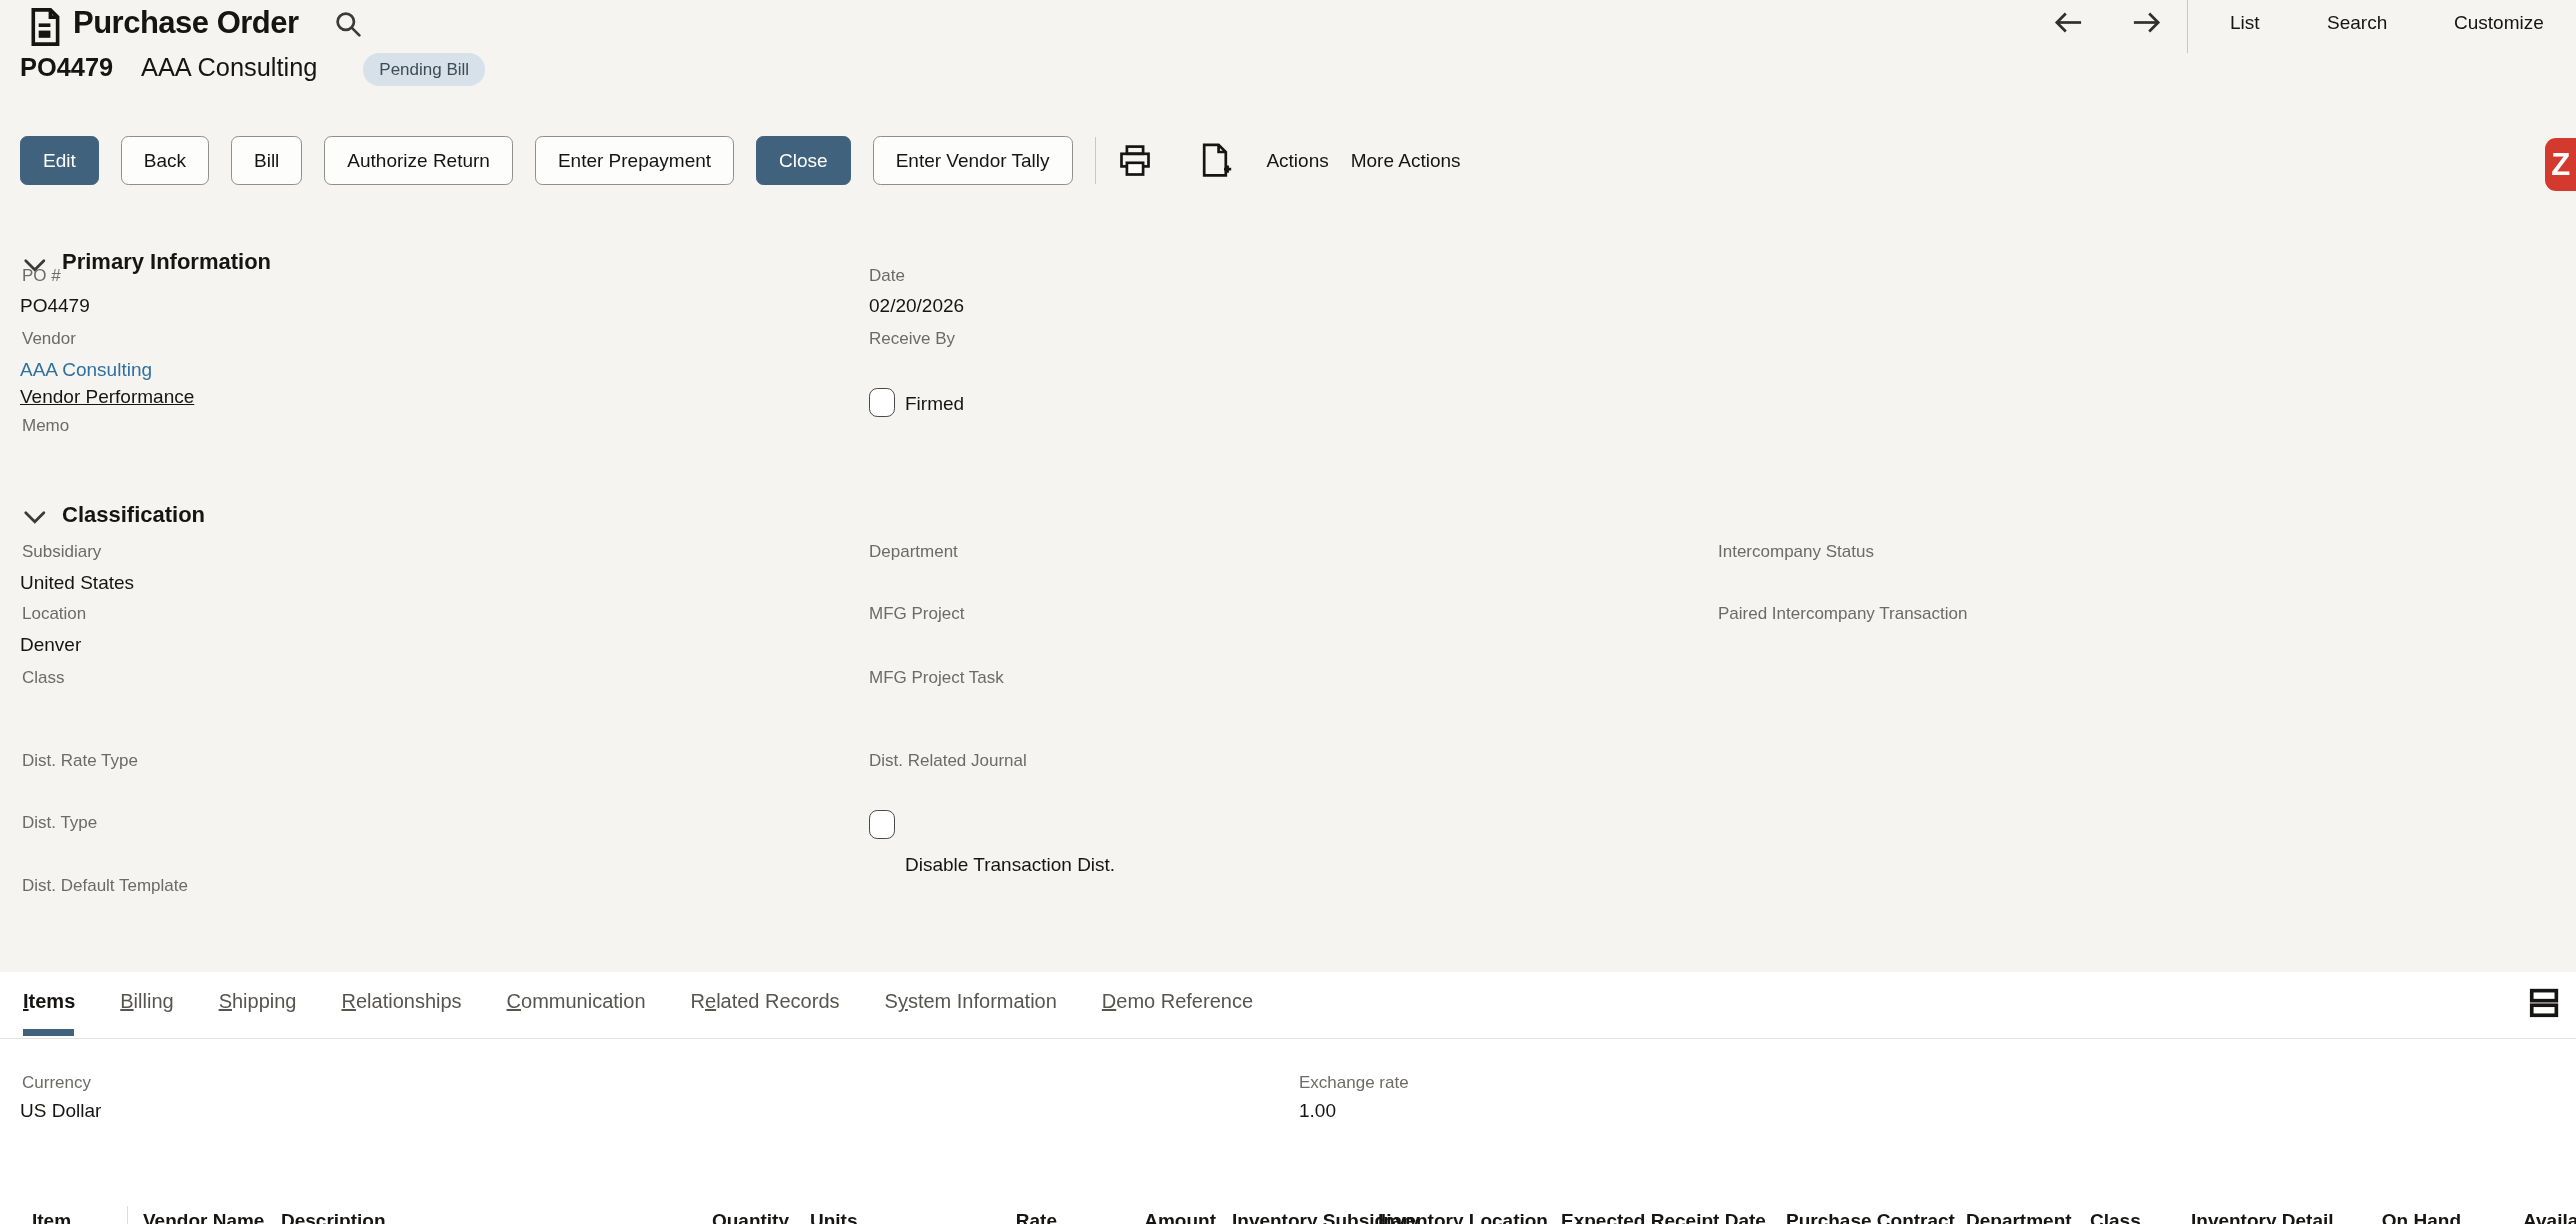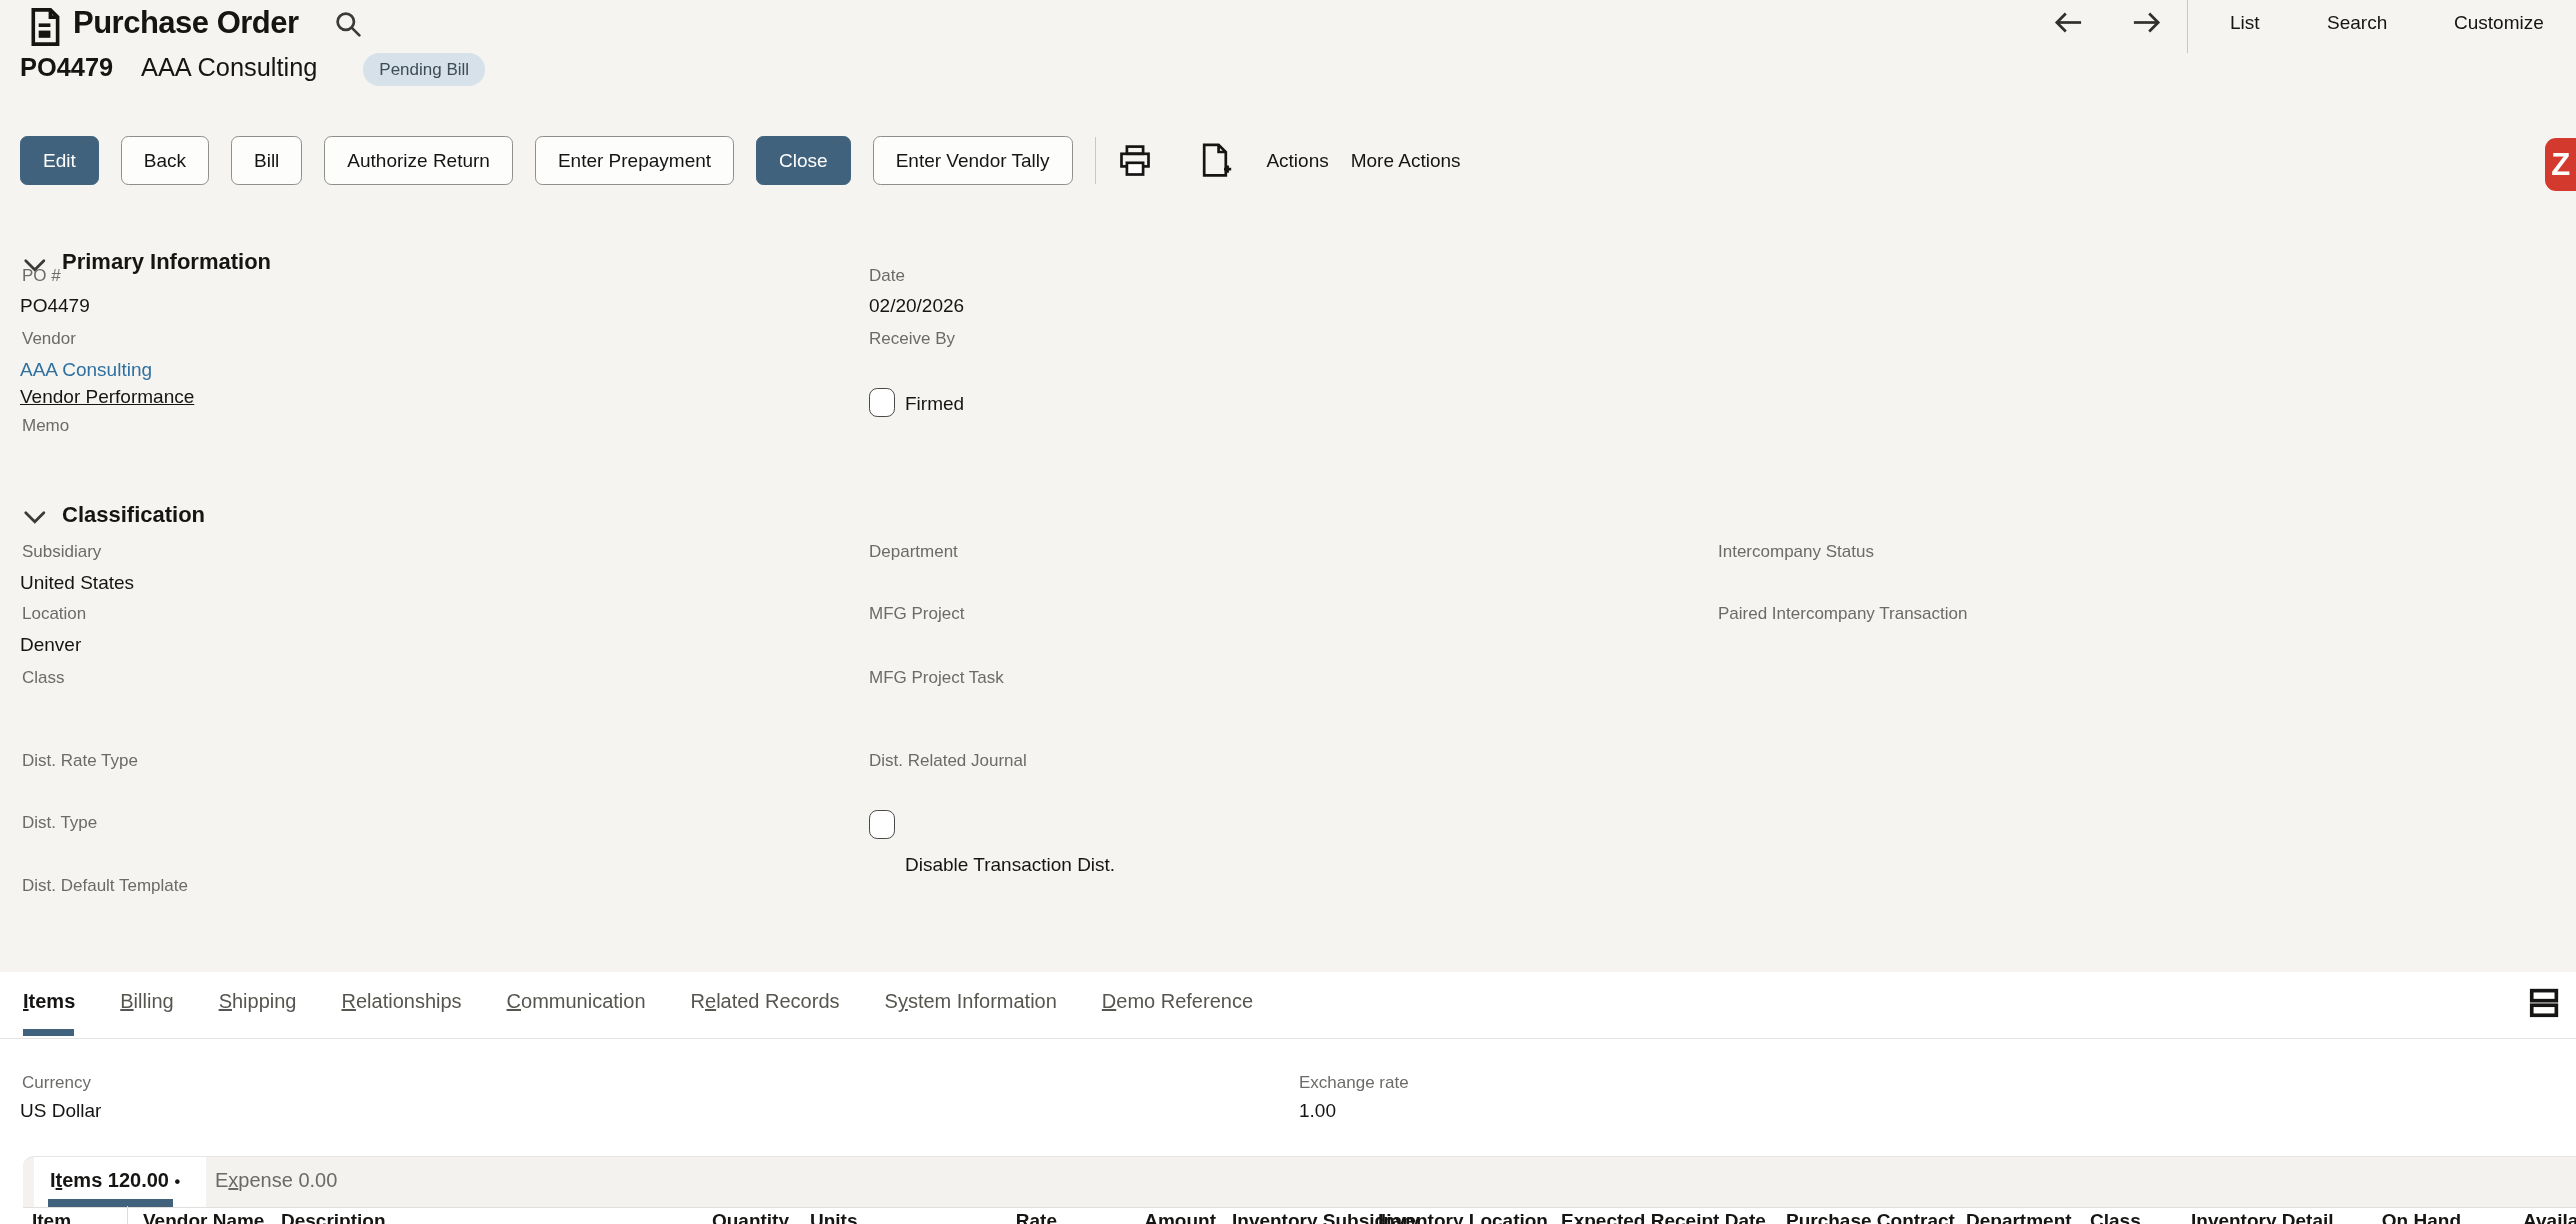--- a/index.html
+++ b/index.html
@@ -196,31 +196,20 @@
       <rect x="3" y="4" width="27" height="11" fill="#FFFFFF" stroke="#161513" stroke-width="4"></rect>
       <rect x="3" y="20" width="27" height="11" fill="#FFFFFF" stroke="#161513" stroke-width="4"></rect>
     </svg>
   </span>
 
   <div class="abs label" style="left:22px;top:1073px;">Currency</div>
   <div class="abs value" style="left:20px;top:1100px;">US Dollar</div>
   <div class="abs label" style="left:1299px;top:1073px;">Exchange rate</div>
   <div class="abs value" style="left:1299px;top:1100px;">1.00</div>
 
-  <div class="abs strip" style="left:23px;top:1156px;width:2553px;height:50px;">
-    <div class="abs" style="left:11px;top:0;width:172px;height:50px;background:#FFFFFF;"></div>
-    <div class="abs subtab active" style="left:27px;top:11.8px;">
-      <span>I</span><span class="key">t</span><span>ems 120.00</span>
-      <span style="font-size:16.3px;">•</span>
-    </div>
-    <div class="abs tab-bar" style="left:25.4px;top:42px;width:125px;height:8.2px;"></div>
-    <div class="abs subtab inactive" style="left:192px;top:11.8px;">
-      <span>E</span><span class="key">x</span><span>pense 0.00</span>
-    </div>
-  </div>
 
   <div class="abs" style="left:0;top:1206px;width:0.9px;height:18px;background:#DDDCDA;left:127px;"></div>
   <div class="abs col-head" style="left:32px;top:1210px;">Item</div>
   <div class="abs col-head" style="left:143px;top:1210px;">Vendor Name</div>
   <div class="abs col-head" style="left:281px;top:1210px;">Description</div>
   <div class="abs col-head right" style="left:626px;top:1210px;width:163px;">Quantity</div>
   <div class="abs col-head" style="left:810px;top:1210px;">Units</div>
   <div class="abs col-head right" style="left:916px;top:1210px;width:141px;">Rate</div>
   <div class="abs col-head right" style="left:1075px;top:1210px;width:141px;">Amount</div>
   <div class="abs col-head" style="left:1232px;top:1210px;">Inventory Subsidiary</div>

